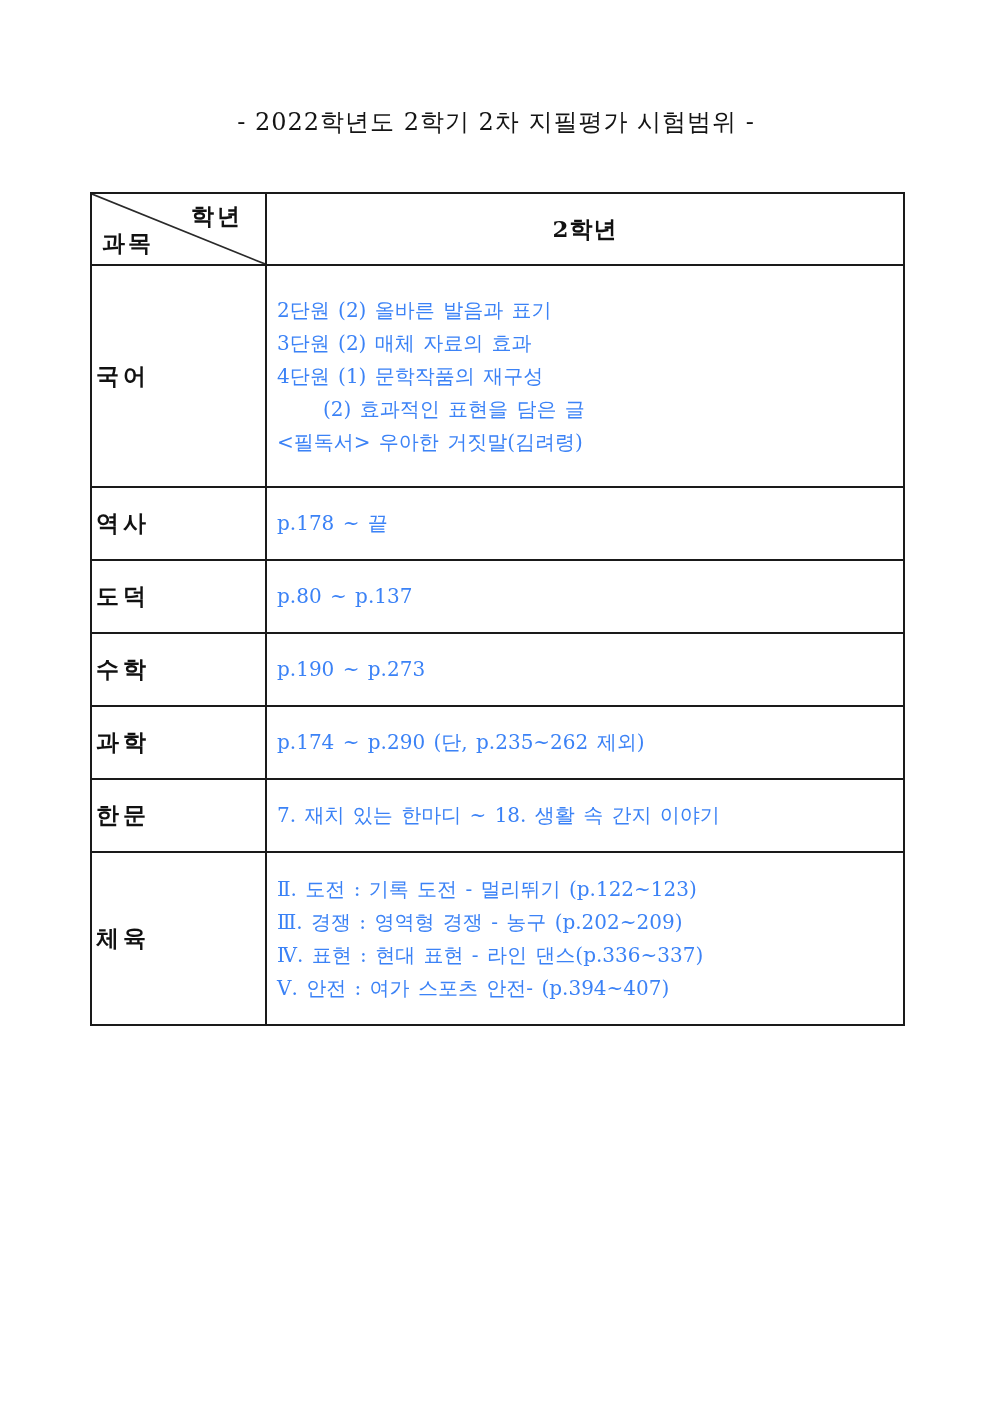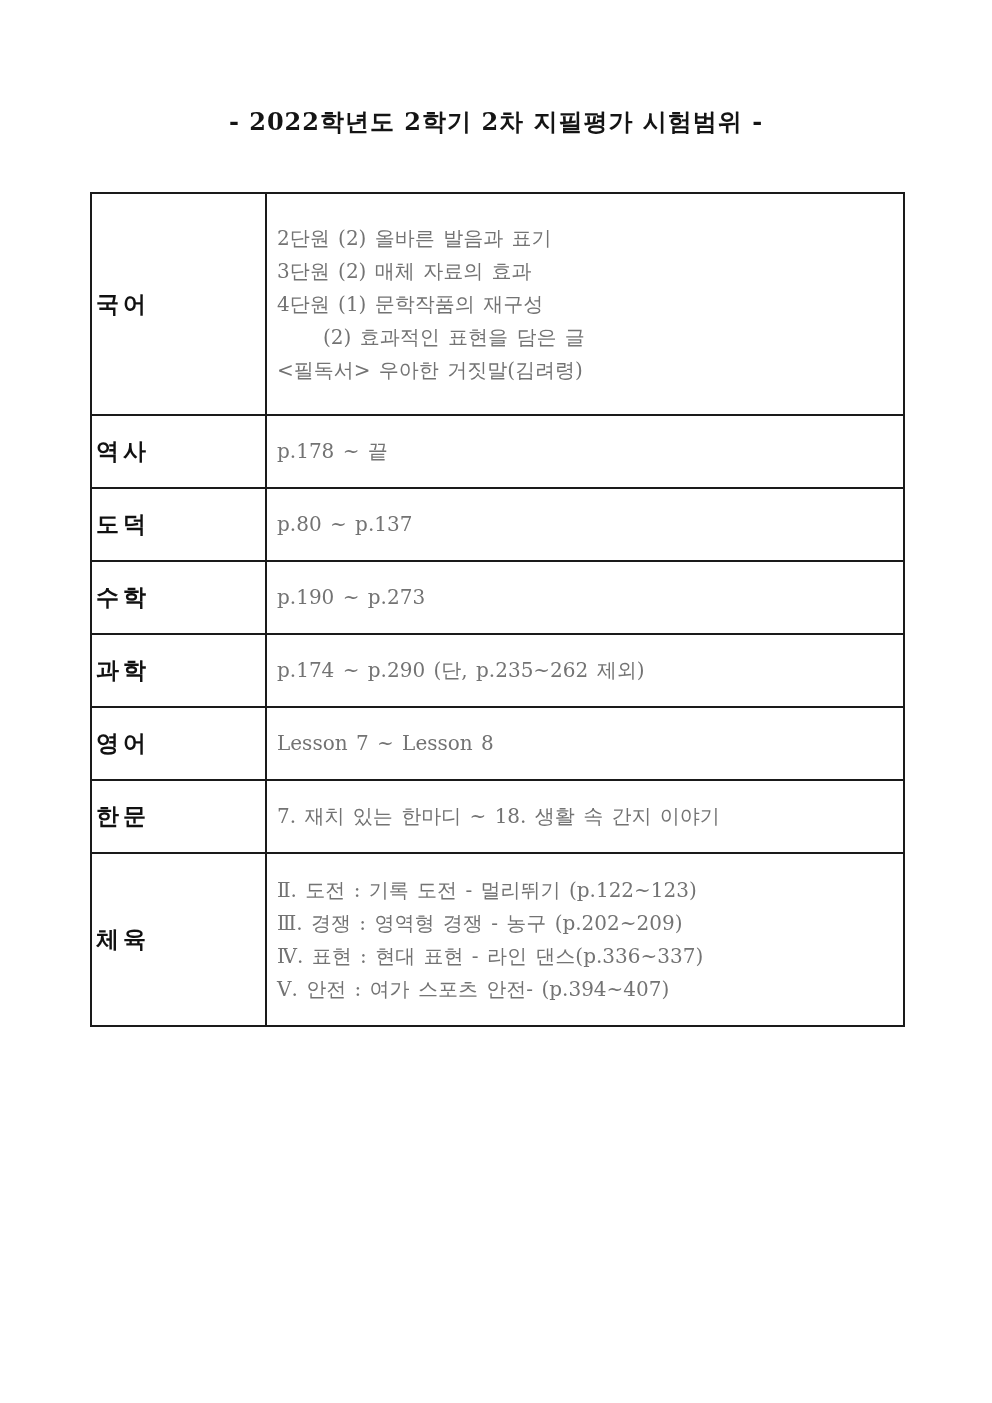--- a/index.html
+++ b/index.html
@@ -13,21 +13,21 @@
     color: #111;
     overflow: hidden;
   }
   .title {
     position: absolute;
     top: 106px;
     left: 0;
     width: 100%;
     text-align: center;
     font-size: 24px;
-    font-weight: bold;
+    font-weight: normal;
     letter-spacing: 1px;
     color: #141414;
   }
   table.exam-table {
     position: absolute;
     top: 192px;
     left: 90px;
     width: 813px;
     border-collapse: collapse;
     table-layout: fixed;
@@ -77,21 +77,21 @@
     font-weight: bold;
     letter-spacing: 4px;
     text-indent: 4px;
   }
   td.content-cell {
     padding-left: 10px;
     padding-right: 20px;
     font-size: 20px;
     line-height: 33px;
     word-spacing: 2px;
-    color: #737373;
+    color: #3b82f6;
   }
   .content-line { white-space: nowrap; }
   .content-line.indent { padding-left: 46px; }
 
   tr.r-korean   td { height: 222px; }
   tr.r-history  td { height: 73px; }
   tr.r-ethics   td { height: 73px; }
   tr.r-math     td { height: 73px; }
   tr.r-science  td { height: 73px; }
   tr.r-english  td { height: 73px; }
@@ -110,20 +110,30 @@
 
   <div class="title">- 2022학년도 2학기 2차 지필평가 시험범위 -</div>
 
   <table class="exam-table">
     <colgroup>
       <col class="c-subject">
       <col class="c-content">
     </colgroup>
 
     <tbody>
+        <tr class="r-header">
+      <td class="corner-cell">
+        <svg class="corner-diagonal" viewBox="0 0 171 68" preserveAspectRatio="none">
+          <line x1="0" y1="0" x2="171" y2="68" stroke="#2a2a2a" stroke-width="1.6"></line>
+        </svg>
+        <span class="corner-top">학년</span>
+        <span class="corner-bottom">과목</span>
+      </td>
+      <td class="grade-header">2학년</td>
+    </tr>
 
     <tr class="r-korean">
       <td class="subject-cell">국어</td>
       <td class="content-cell">
         <div class="content-line">2단원 (2) 올바른 발음과 표기</div>
         <div class="content-line">3단원 (2) 매체 자료의 효과</div>
         <div class="content-line">4단원 (1) 문학작품의 재구성</div>
         <div class="content-line indent">(2) 효과적인 표현을 담은 글</div>
         <div class="content-line">&lt;필독서&gt; 우아한 거짓말(김려령)</div>
       </td>
@@ -150,26 +160,20 @@
       </td>
     </tr>
 
     <tr class="r-science">
       <td class="subject-cell">과학</td>
       <td class="content-cell">
         <div class="content-line">p.174 ~ p.290 (단, p.235~262 제외)</div>
       </td>
     </tr>
 
-    <tr class="r-english">
-      <td class="subject-cell">영어</td>
-      <td class="content-cell">
-        <div class="content-line">Lesson 7 ~ Lesson 8</div>
-      </td>
-    </tr>
 
     <tr class="r-hanja">
       <td class="subject-cell">한문</td>
       <td class="content-cell">
         <div class="content-line">7. 재치 있는 한마디 ~ 18. 생활 속 간지 이야기</div>
       </td>
     </tr>
 
 
     <tr class="r-pe">

